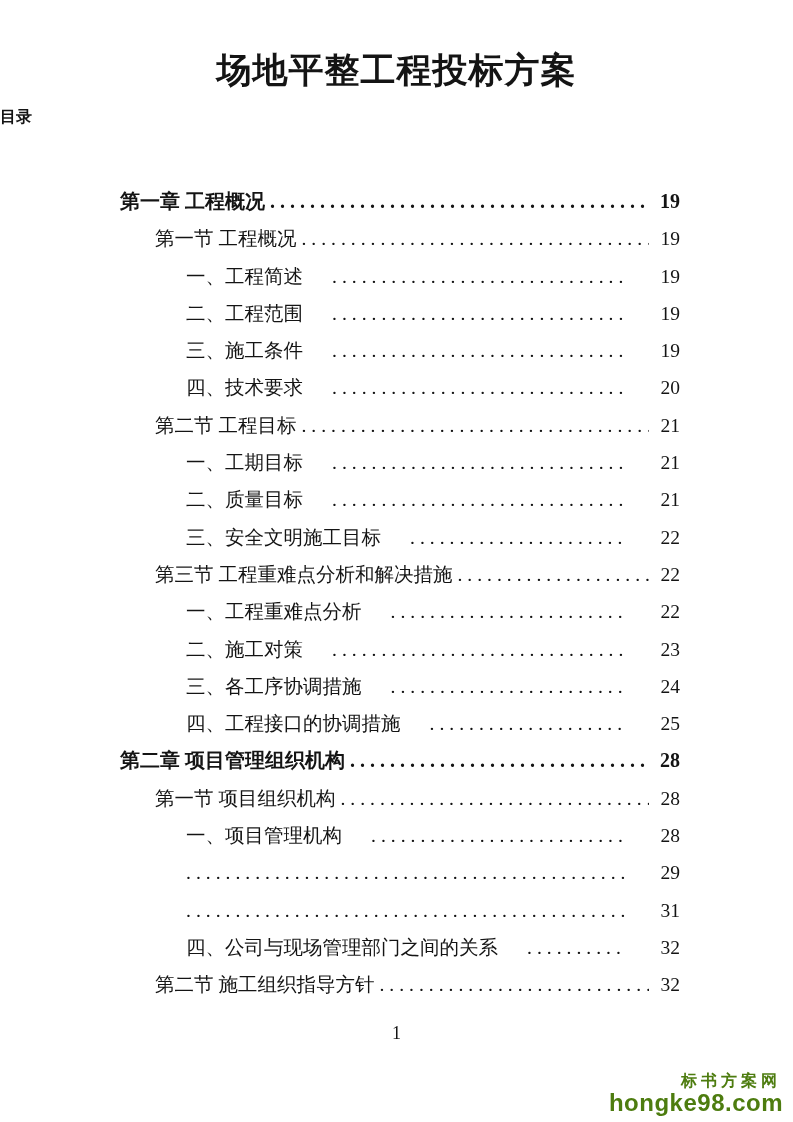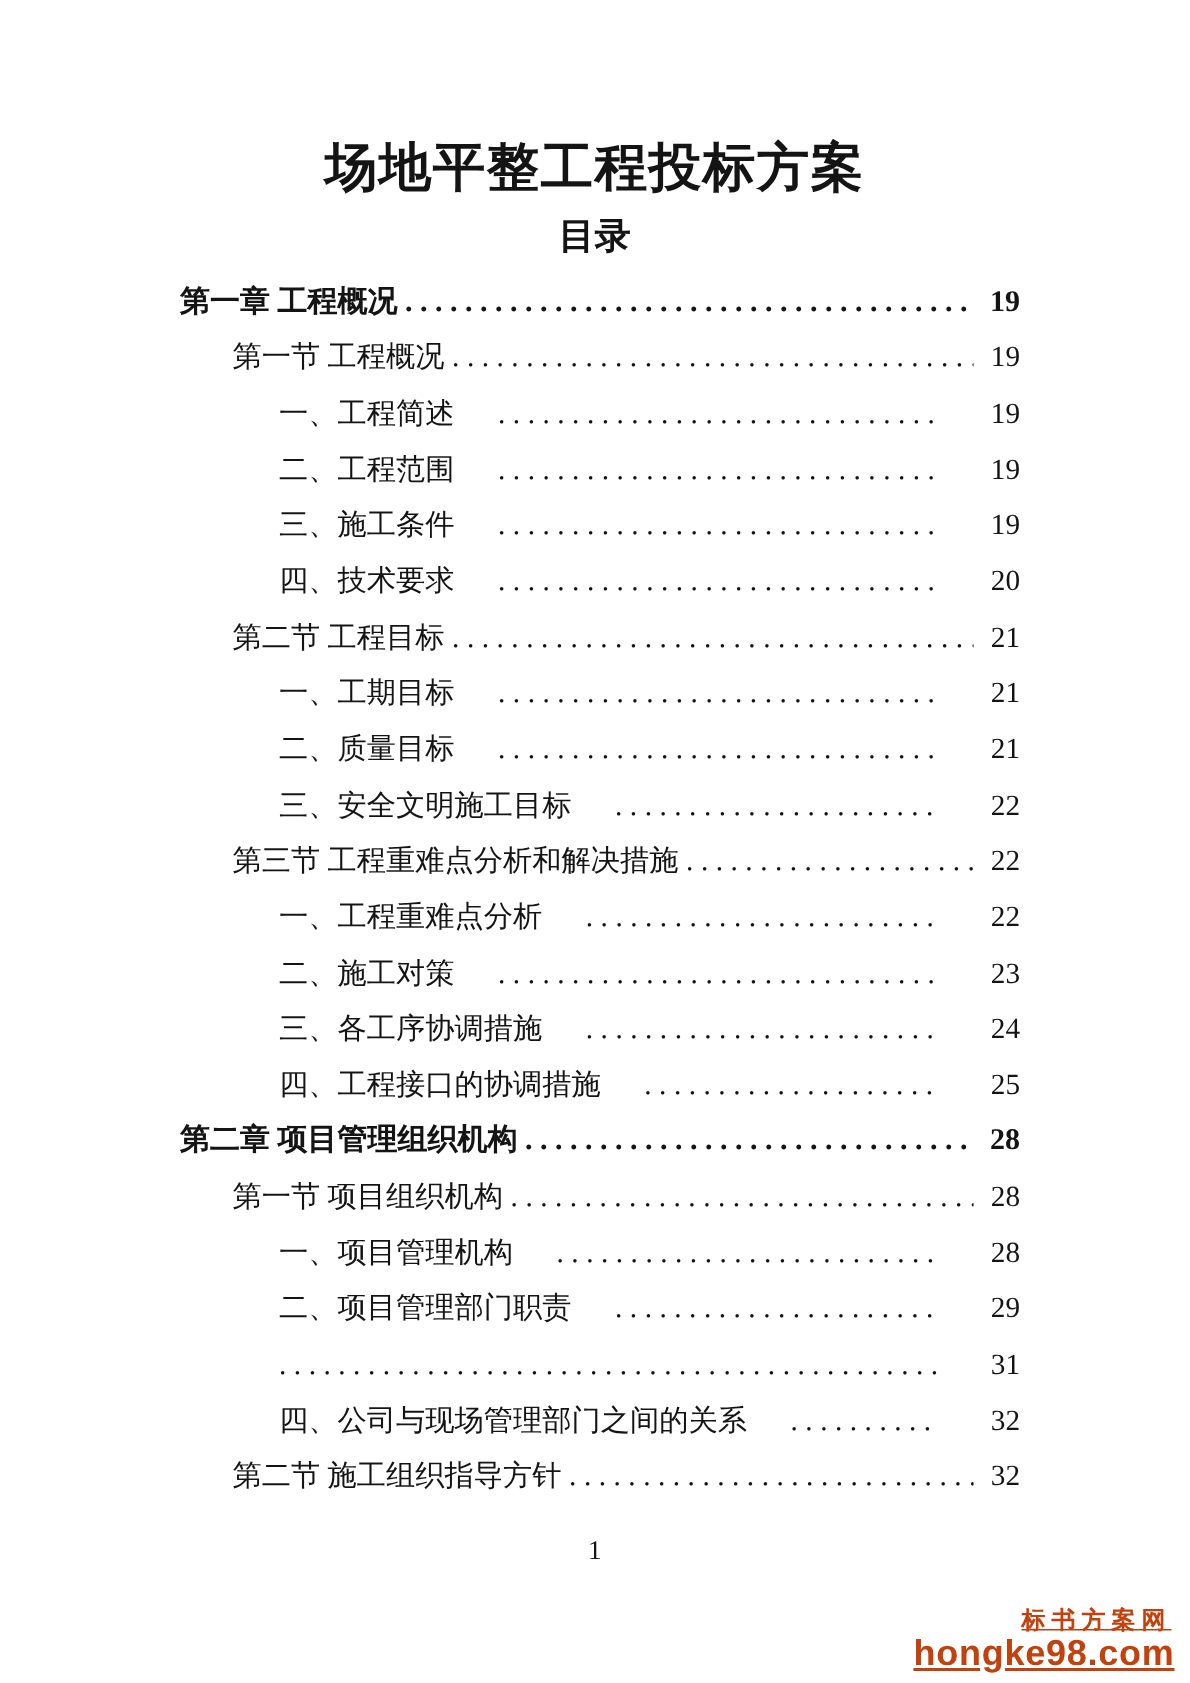--- a/index.html
+++ b/index.html
@@ -11,31 +11,30 @@
     position: relative;
     width: 793px;
     height: 1122px;
     background: #ffffff;
     color: #141414;
     font-family: "Liberation Serif", "DejaVu Serif", serif;
     overflow: hidden;
   }
   .doc-title {
     margin: 0;
-    padding-top: 89px;
+    padding-top: 48px;
     text-align: center;
     font-size: 35px;
     line-height: 46px;
     font-weight: bold;
     letter-spacing: 1px;
   }
   .toc-heading {
     margin: 8px 0 0 0;
-    text-align: center;
-    font-size: 24px;
+    font-size: 16px;
     line-height: 30px;
     font-weight: bold;
   }
   .toc {
     position: absolute;
     left: 120px;
     right: 113px;
     top: 183px;
   }
   .toc-row {
@@ -214,21 +213,20 @@
         <span class="toc-page">28</span>
       </div>
 
       <div class="toc-row level-item">
         <span class="toc-label">一、项目管理机构</span>
         <span class="toc-leader"></span>
         <span class="toc-page">28</span>
       </div>
 
       <div class="toc-row level-item">
-        <span class="toc-label">二、项目管理部门职责</span>
         <span class="toc-leader"></span>
         <span class="toc-page">29</span>
       </div>
 
       <div class="toc-row level-item">
         <span class="toc-leader"></span>
         <span class="toc-page">31</span>
       </div>
 
       <div class="toc-row level-item">
@@ -239,18 +237,18 @@
 
       <div class="toc-row level-section">
         <span class="toc-label">第二节 施工组织指导方针</span>
         <span class="toc-leader"></span>
         <span class="toc-page">32</span>
       </div>
     </nav>
 
   <div class="footer-page-number">1</div>
 
-  <div class="watermark" style="color: #c2410c; text-decoration: underline;">
+  <div class="watermark" style="color: #4d7c0f;">
     <div class="wm-name">标书方案网</div>
     <div class="wm-url">hongke98.com</div>
   </div>
 
 </div>
 
 </body></html>

